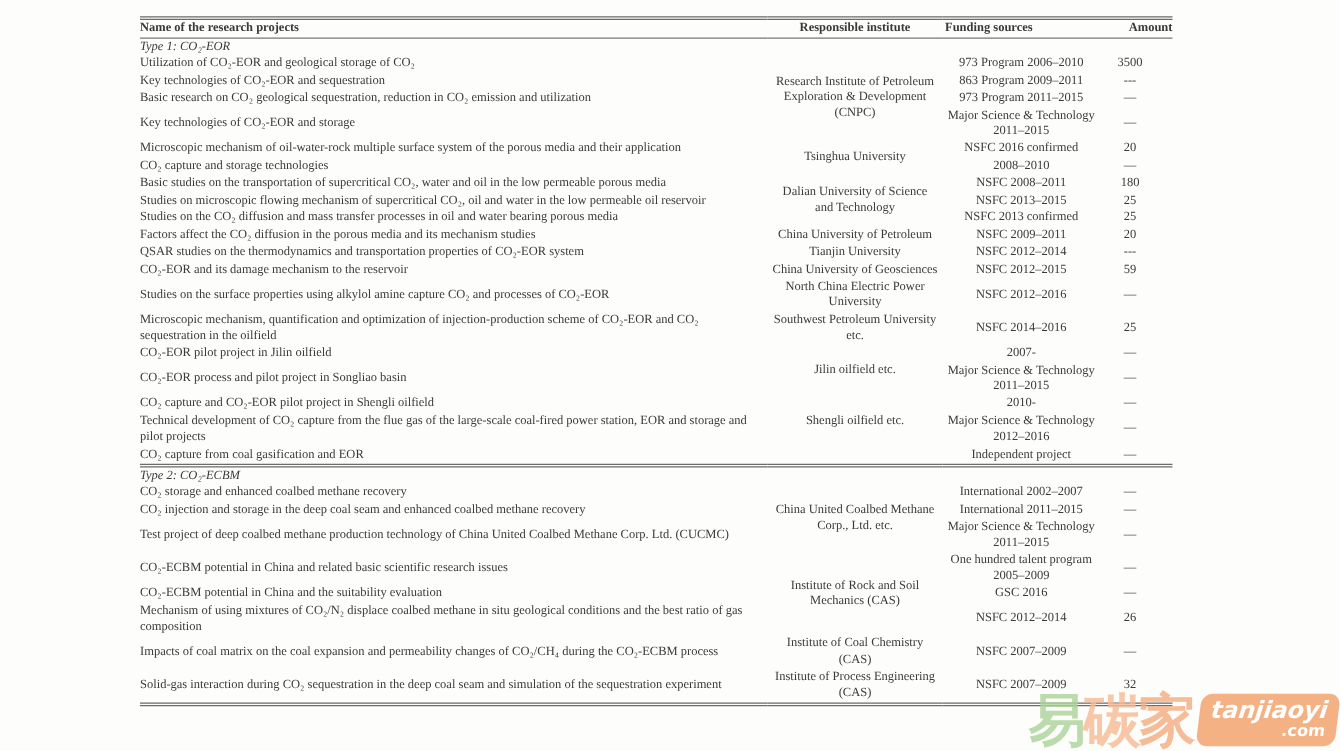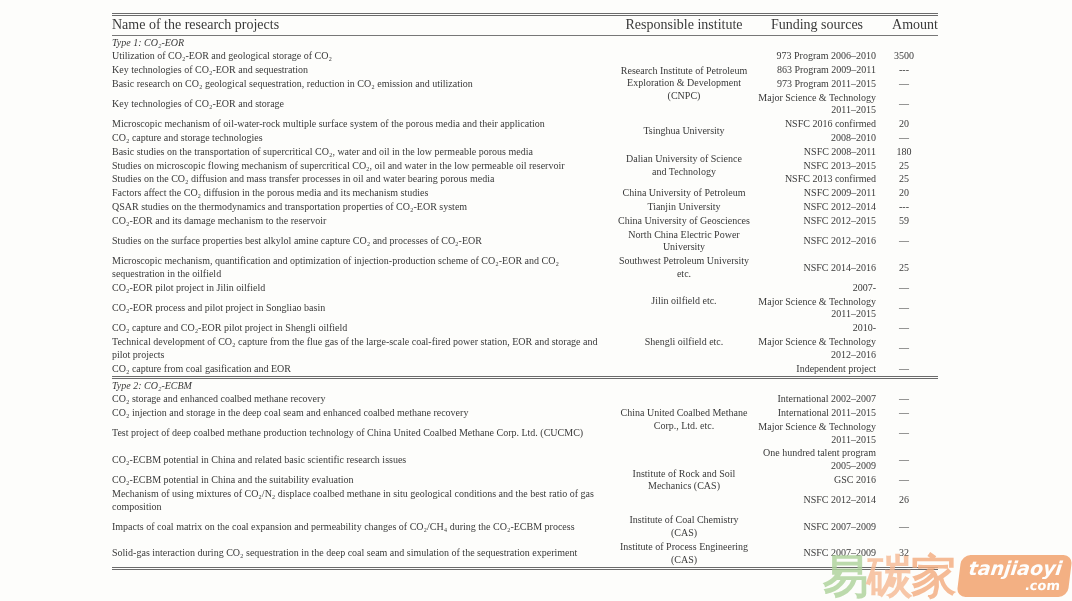--- a/index.html
+++ b/index.html
@@ -22,38 +22,38 @@
     width: 826px;
     font-size: 10px;
     border-bottom: 3px double #6b6b6b;
     table-layout: fixed;
   }
   col.c-name { width: 502px; }
   col.c-inst { width: 140px; }
   col.c-fund { width: 126px; }
   col.c-amt  { width: 58px; }
   thead th {
-    font-weight: normal; font-size: 14px; color: #3a3a3a;
+    font-weight: bold; font-size: 10px; color: #3a3a3a;
     border-top: 3px double #6b6b6b;
     border-bottom: 1px solid #777;
     padding: 1px 2px 2px 2px;
   }
   thead th.h-name { text-align: left; padding-left: 0; }
   thead th.h-inst { text-align: center; }
-  thead th.h-fund { text-align: center; }
+  thead th.h-fund { text-align: left; }
   thead th.h-amt  { text-align: right; padding-right: 0; margin-top: 42px; }
   td {
     padding: 0.5px 4px;
     vertical-align: middle;
     line-height: 12.8px;
     color: #3a3a3a;
   }
   td.name { text-align: left; padding-left: 0; }
   td.inst { text-align: center; }
-  td.fund { text-align: right; }
+  td.fund { text-align: center; }
   td.amt  { text-align: center; padding-right: 14px; }
   tr.section-row td {
     font-style: italic;
     padding-left: 0;
     padding-top: 1px; padding-bottom: 0;
   }
   tr.section-start td { border-top: 3px double #6b6b6b; }
   
   .watermark {
     position: absolute; right: 2px; bottom: 2px;
@@ -163,21 +163,21 @@
           <td class="fund">NSFC 2012–2014</td>
           <td class="amt">---</td>
         </tr>
         <tr>
           <td class="name">CO₂-EOR and its damage mechanism to the reservoir</td>
           <td class="inst">China University of Geosciences</td>
           <td class="fund">NSFC 2012–2015</td>
           <td class="amt">59</td>
         </tr>
         <tr>
-          <td class="name">Studies on the surface properties best alkylol amine capture CO₂ and processes of CO₂-EOR</td>
+          <td class="name">Studies on the surface properties using alkylol amine capture CO₂ and processes of CO₂-EOR</td>
           <td class="inst">North China Electric Power University</td>
           <td class="fund">NSFC 2012–2016</td>
           <td class="amt">—</td>
         </tr>
         <tr>
           <td class="name">Microscopic mechanism, quantification and optimization of injection-production scheme of CO₂-EOR and CO₂ sequestration in the oilfield</td>
           <td class="inst">Southwest Petroleum University etc.</td>
           <td class="fund">NSFC 2014–2016</td>
           <td class="amt">25</td>
         </tr>

